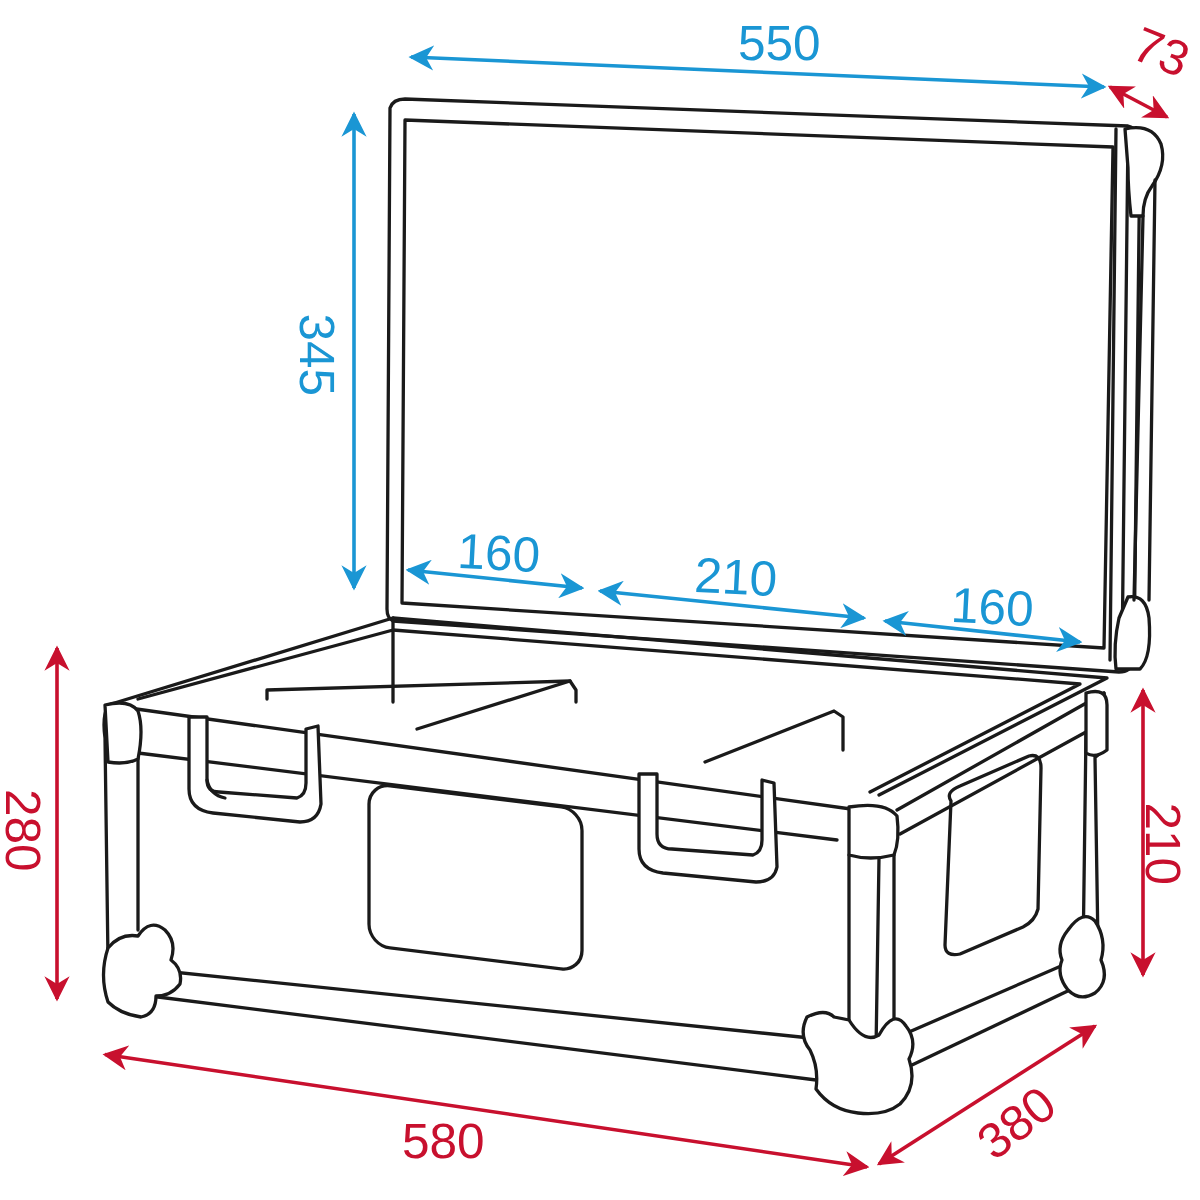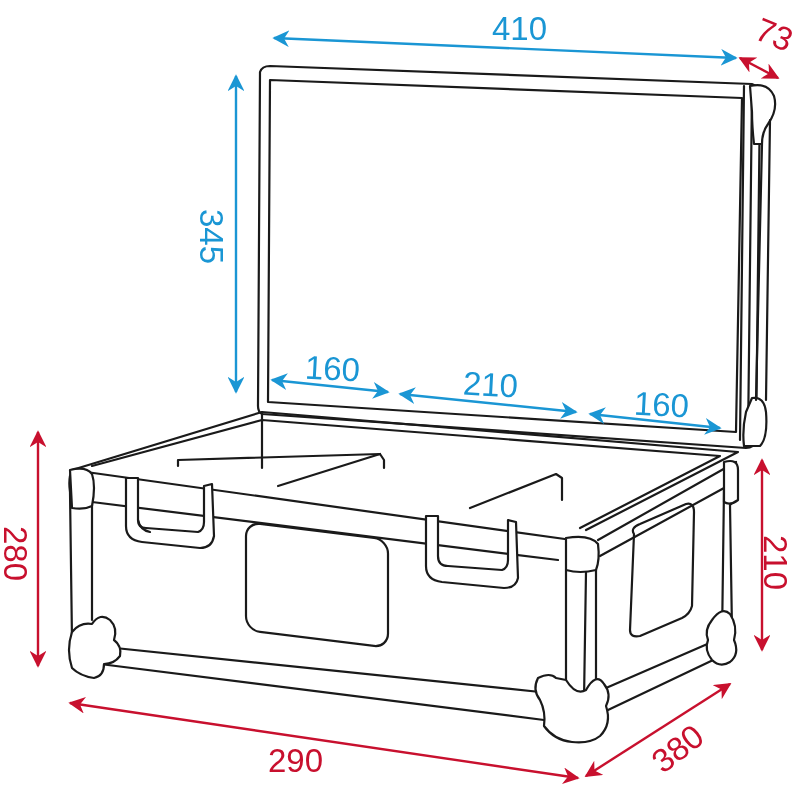--- a/index.html
+++ b/index.html
@@ -93,23 +93,23 @@
   <line class="dim-blue" x1="400" y1="394" x2="576" y2="412" marker-start="url(#ab)" marker-end="url(#ab)"></line>
   <line class="dim-blue" x1="590" y1="414" x2="720" y2="428" marker-start="url(#ab)" marker-end="url(#ab)"></line>
 
   <line class="dim-red" x1="740" y1="58" x2="778" y2="78" marker-start="url(#ar)" marker-end="url(#ar)"></line>
   <line class="dim-red" x1="38" y1="432" x2="38" y2="666" marker-start="url(#ar)" marker-end="url(#ar)"></line>
   <line class="dim-red" x1="762" y1="460" x2="762" y2="650" marker-start="url(#ar)" marker-end="url(#ar)"></line>
   <line class="dim-red" x1="70" y1="703" x2="578" y2="778" marker-start="url(#ar)" marker-end="url(#ar)"></line>
   <line class="dim-red" x1="586" y1="776" x2="730" y2="684" marker-start="url(#ar)" marker-end="url(#ar)"></line>
 </svg>
 
-<div class="lbl blue" style="left:492px; top:12px;">410</div>
+<div class="lbl blue" style="left:492px; top:12px;">550</div>
 <div class="lbl blue" style="left:184px; top:220px; transform: rotate(90deg);">345</div>
 <div class="lbl blue" style="left:305px; top:352px; transform: rotate(3deg);">160</div>
 <div class="lbl blue" style="left:463px; top:368px; transform: rotate(3deg);">210</div>
 <div class="lbl blue" style="left:634px; top:388px; transform: rotate(3deg);">160</div>
 
 <div class="lbl red" style="left:756px; top:18px; transform: rotate(22deg);">73</div>
 <div class="lbl red" style="left:-12px; top:537px; transform: rotate(90deg);">280</div>
 <div class="lbl red" style="left:748px; top:546px; transform: rotate(90deg);">210</div>
-<div class="lbl red" style="left:268px; top:744px;">290</div>
+<div class="lbl red" style="left:268px; top:744px;">580</div>
 <div class="lbl red" style="left:650px; top:732px; transform: rotate(-38deg);">380</div>
 
 </body></html>

